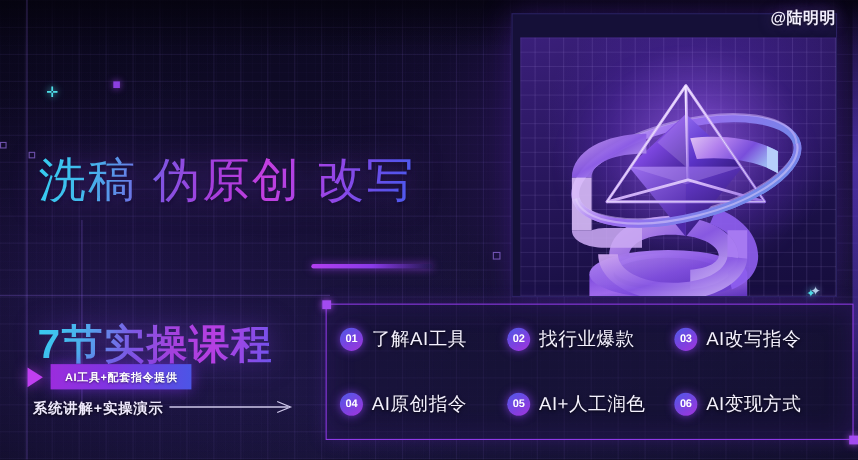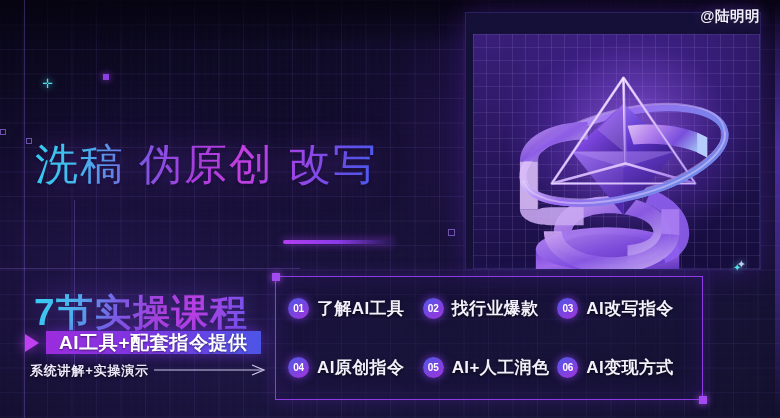--- a/index.html
+++ b/index.html
@@ -150,38 +150,38 @@
     border-left:14px solid #c03ff0;
     border-top:9px solid transparent;
     border-bottom:9px solid transparent;
     margin-right:7px;
     filter:drop-shadow(0 0 6px rgba(180,60,240,.8));
   }
   .badge{
     height:23px; padding:0 13px;
     display:flex; align-items:center;
     background:linear-gradient(to right,#9b2ddd 0%,#7d35e2 45%,#4c55e6 100%);
-    color:#fff; font-size:19px; font-weight:bold; letter-spacing:.6px;
+    color:#fff; font-size:10px; font-weight:bold; letter-spacing:.6px;
     white-space:nowrap;
     box-shadow:0 0 14px rgba(120,50,225,.65);
     text-shadow:0 1px 2px rgba(0,0,0,.5);
   }
 
   .footnote{
     position:absolute; left:30px; top:362px;
     font-size:13px; font-weight:bold; color:#efeafd;
     letter-spacing:.8px; white-space:nowrap; z-index:20;
     text-shadow:0 1px 3px rgba(0,0,0,.8);
   }
   .foot-arrow{ position:absolute; left:152px; top:362px; width:118px; height:16px; z-index:20; }
 
   
   .course-box{
-    position:absolute; left:275px; top:276px;
-    width:428px; height:124px;
+    position:absolute; left:296px; top:276px;
+    width:480px; height:124px;
     border:1.4px solid #8e3ae6;
     background:rgba(22,16,52,.42);
     box-shadow:inset 0 0 26px rgba(90,40,180,.22), 0 0 16px rgba(120,50,220,.25);
     z-index:15;
   }
   .node{
     position:absolute; width:8px; height:8px;
     background:#a24bf0; box-shadow:0 0 7px rgba(180,80,250,.9);
   }
   .node.tl{ left:-4.5px; top:-4.5px; }
@@ -198,21 +198,21 @@
   .course-item{ display:flex; align-items:center; white-space:nowrap; }
   .num{
     width:21px; height:21px; border-radius:50%; flex:none;
     background:linear-gradient(145deg,#4f5ae8 0%,#7b42e0 55%,#a235dd 100%);
     color:#fff; font-size:10px; font-weight:bold;
     display:flex; align-items:center; justify-content:center;
     box-shadow:0 0 9px rgba(130,60,230,.8);
     margin-right:8px; letter-spacing:-.2px;
   }
   .ctext{
-    font-size:17px; font-weight:bold; color:#f4f1fd;
+    font-size:17px; font-weight:normal; color:#f4f1fd;
     letter-spacing:.4px;
     text-shadow:0 1px 3px rgba(0,0,0,.75);
   }
 
   
   .vline{ position:absolute; width:1px; background:rgba(150,110,240,.30); z-index:6; }
   .hline{ position:absolute; height:1px; background:rgba(150,110,240,.28); z-index:6; }
   .sq{ position:absolute; width:6px; height:6px; background:#8b3fe0;
        box-shadow:0 0 7px rgba(160,70,240,.85); z-index:12; }
   .sq.hollow{ background:transparent; border:1px solid rgba(160,120,240,.65); box-shadow:none; }

